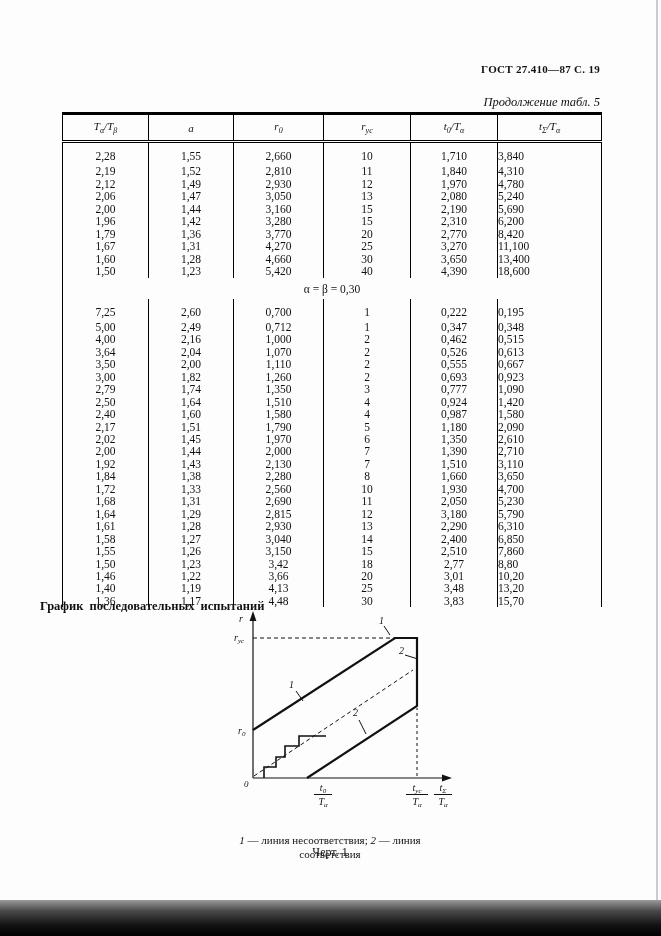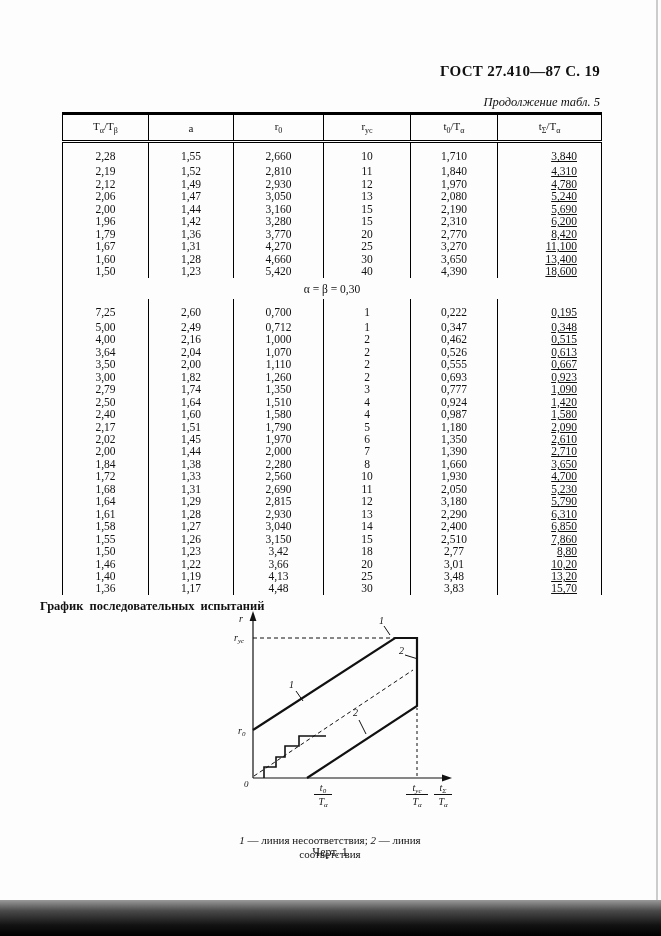--- a/index.html
+++ b/index.html
@@ -4,48 +4,48 @@
 <style>
   html,body { margin:0; padding:0; }
   .page {
     position:relative; width:661px; height:936px;
     background:#fdfdfd; color:#111;
     font-family:"Liberation Serif", serif;
     overflow:hidden;
   }
   .gost-header {
     position:absolute; top:63px; right:61px;
-    font-weight:bold; font-size:15px; letter-spacing:0.3px;
+    font-weight:bold; font-size:11px; letter-spacing:0.3px;
   }
   .continuation {
     position:absolute; top:95px; right:61px;
     font-style:italic; font-size:12.5px;
   }
   table.data {
     position:absolute; left:62px; top:112px; width:539px;
     border-collapse:collapse; table-layout:fixed;
     border-top:3px solid #000; border-left:1px solid #000; border-right:1px solid #000;
   }
   table.data col.c0 { width:86px; } table.data col.c1 { width:85px; }
   table.data col.c2 { width:90px; } table.data col.c3 { width:87px; }
   table.data col.c4 { width:87px; } table.data col.c5 { width:104px; }
   table.data th {
-    font-weight:normal; font-size:11px;
+    font-style:italic; font-weight:normal; font-size:11px;
     height:25px; vertical-align:middle; text-align:center;
     border-bottom:3px double #000; border-right:1px solid #000; padding:0;
   }
   table.data th:last-child { border-right:none; }
   table.data sub, table.data th sub { font-size:8px; }
   table.data td {
     font-size:11.5px; height:12.45px; line-height:12.45px;
     padding:0; text-align:center; border-right:1px solid #000;
     white-space:nowrap; overflow:hidden;
   }
   table.data td:last-child { border-right:none; }
-  table.data td.c5 { text-align:right; padding-right:24px;text-decoration:underline; }
+  table.data td.c5 { text-align:left; padding-right:16px; }
   table.data tr.sec-first td { padding-top:5px; height:17.45px; }
   table.data tr.section-label-row td {
     border:none; text-align:center; font-size:11.5px;
     height:17px; padding:3px 0 1px 0;
   }
   .fig-title {
     position:absolute; left:40px; top:599px; width:620px;
     text-align:left; font-weight:bold; font-size:12.5px;
     word-spacing:3px;
   }
@@ -268,20 +268,28 @@
         </tr>
         <tr>
           <td class="c0">2,00</td>
           <td class="c1">1,44</td>
           <td class="c2">2,000</td>
           <td class="c3">7</td>
           <td class="c4">1,390</td>
           <td class="c5">2,710</td>
         </tr>
         <tr>
+          <td class="c0">1,92</td>
+          <td class="c1">1,43</td>
+          <td class="c2">2,130</td>
+          <td class="c3">7</td>
+          <td class="c4">1,510</td>
+          <td class="c5">3,110</td>
+        </tr>
+        <tr>
           <td class="c0">1,84</td>
           <td class="c1">1,38</td>
           <td class="c2">2,280</td>
           <td class="c3">8</td>
           <td class="c4">1,660</td>
           <td class="c5">3,650</td>
         </tr>
         <tr>
           <td class="c0">1,72</td>
           <td class="c1">1,33</td>

